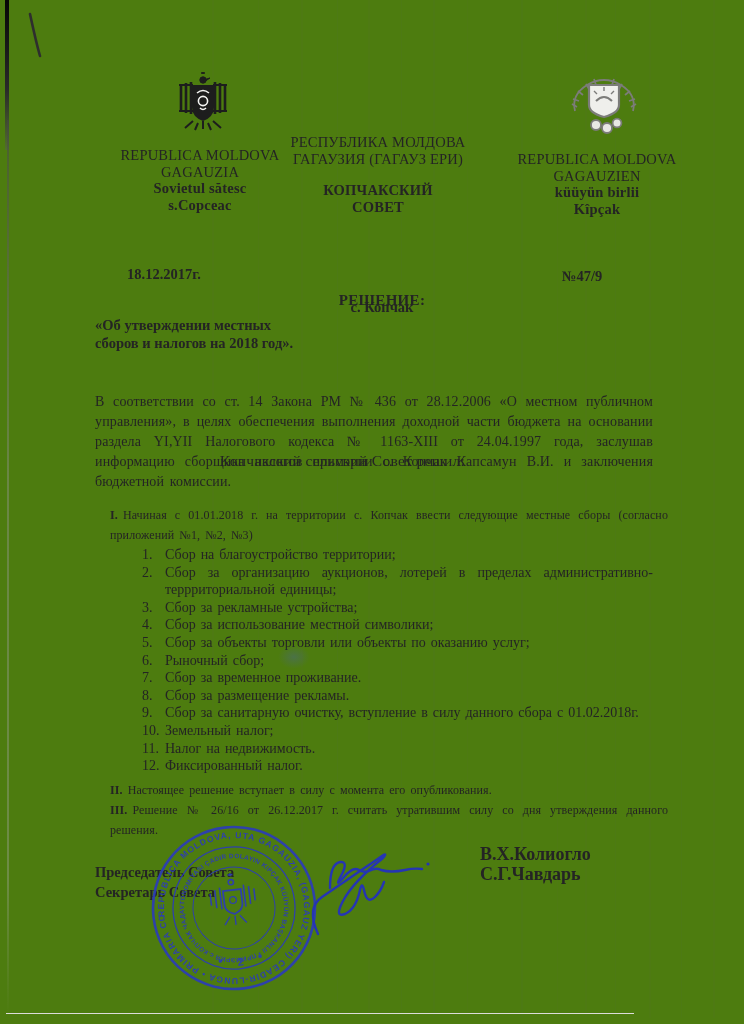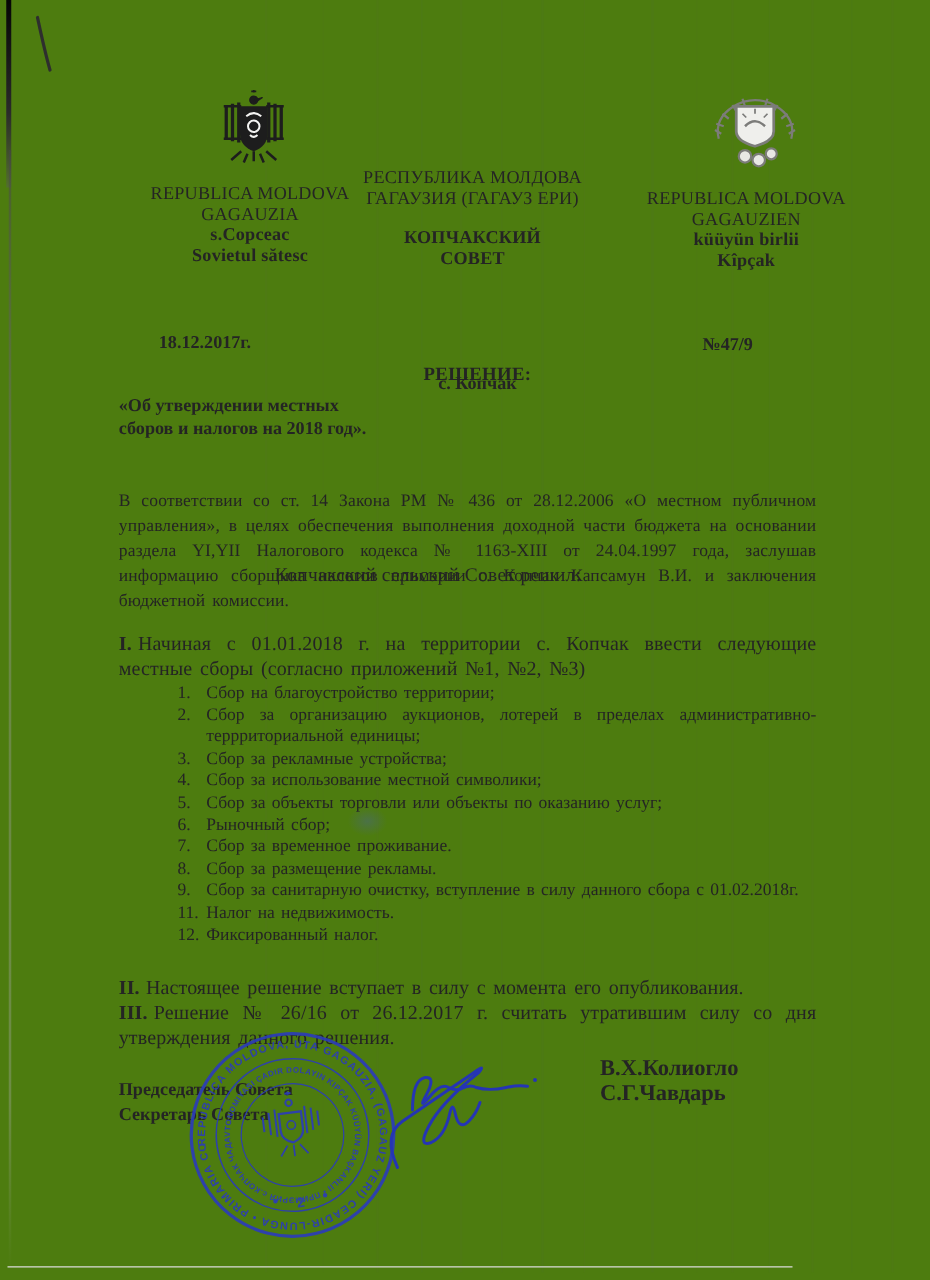--- a/index.html
+++ b/index.html
@@ -23,22 +23,22 @@
   .dec-title{position:absolute;left:276px;top:250px;width:212px;text-align:center;font-weight:bold;font-size:15px;letter-spacing:.3px;margin-top:42px;}
   .dec-date{position:absolute;left:127px;top:266px;font-weight:bold;font-size:14.5px;}
   .dec-num{position:absolute;left:562px;top:268px;font-weight:bold;font-size:14.5px;}
   .dec-place{position:absolute;left:276px;top:299px;width:212px;text-align:center;font-weight:bold;font-size:14.5px;}
   .dec-subject{position:absolute;left:95px;top:317px;font-weight:bold;font-size:14.5px;line-height:17.5px;}
   
   .preamble{position:absolute;left:95px;top:364px;width:558px;text-align:justify;
     font-size:14px;line-height:20px;word-spacing:2px;letter-spacing:.15px;margin-top:28px;}
   .res-heading{position:absolute;left:95px;top:452px;width:495px;text-align:center;
     font-weight:normal;font-size:15.5px;letter-spacing:.3px;}
-  .item{position:absolute;left:95px;width:558px;text-align:justify;
-    font-size:16px;line-height:19.5px;word-spacing:2px;letter-spacing:.1px;}
+  .item{position:absolute;left:110px;width:558px;text-align:justify;
+    font-size:12px;line-height:19.5px;word-spacing:2px;letter-spacing:.1px;}
   .item .rn{font-weight:bold;margin-right:5px;}
   .fees{position:absolute;left:142px;top:546px;width:511px;font-size:14px;line-height:17.6px;}
   .fee-row{display:flex;}
   .fee-num{width:23px;flex:0 0 23px;}
   .fee-text{flex:1;text-align:justify;word-spacing:1.5px;}
   
   .sig-roles{position:absolute;left:95px;top:862px;font-weight:bold;font-size:14.5px;line-height:20px;}
   .sig-names{position:absolute;left:480px;top:844px;font-weight:bold;font-size:18px;line-height:20px;}
   .smudge{position:absolute;left:278px;top:645px;width:32px;height:24px;
     background:radial-gradient(ellipse at center,rgba(70,90,200,.30),rgba(70,90,200,0) 70%);}
@@ -116,22 +116,22 @@
 
       <circle cx="33" cy="48" r="5" fill="#e8e8e4"></circle>
       <circle cx="44" cy="51" r="5" fill="#e8e8e4"></circle>
       <circle cx="54" cy="46" r="4.4" fill="#e8e8e4"></circle>
     </g>
   </svg>
 
   <div class="hdr-col" style="left:98px;top:147px;width:204px;">
     <div>REPUBLICA MOLDOVA</div>
     <div>GAGAUZIA</div>
+    <div class="b">Sovietul  sătesc</div>
     <div class="b">s.Copceac</div>
-    <div class="b">Sovietul  sătesc</div>
   </div>
 
   <div class="hdr-col" style="left:274px;top:134px;width:208px;">
     <div>РЕСПУБЛИКА МОЛДОВА</div>
     <div>ГАГАУЗИЯ (ГАГАУЗ ЕРИ)</div>
     <div class="gap15"></div>
     <div class="b">КОПЧАКСКИЙ</div>
     <div class="b">СОВЕТ</div>
   </div>
 
@@ -188,20 +188,24 @@
         <span class="fee-num">7.</span>
         <span class="fee-text">Сбор за временное проживание.</span>
       </div>
     <div class="fee-row">
         <span class="fee-num">8.</span>
         <span class="fee-text">Сбор за размещение рекламы.</span>
       </div>
     <div class="fee-row">
         <span class="fee-num">9.</span>
         <span class="fee-text">Сбор за санитарную очистку, вступление в силу данного сбора с 01.02.2018г.</span>
+      </div>
+    <div class="fee-row">
+        <span class="fee-num">10.</span>
+        <span class="fee-text">Земельный налог;</span>
       </div>
     <div class="fee-row">
         <span class="fee-num">11.</span>
         <span class="fee-text">Налог на недвижимость.</span>
       </div>
     <div class="fee-row">
         <span class="fee-num">12.</span>
         <span class="fee-text">Фиксированный налог.</span>
       </div>
   </div>

